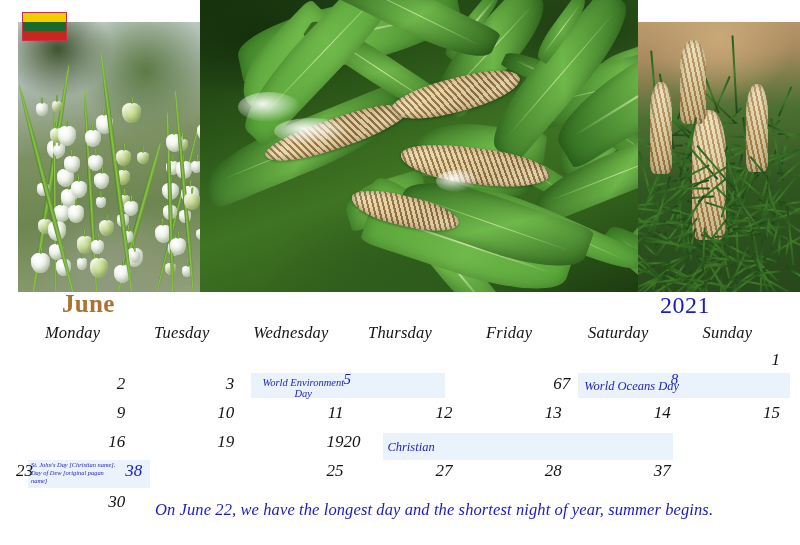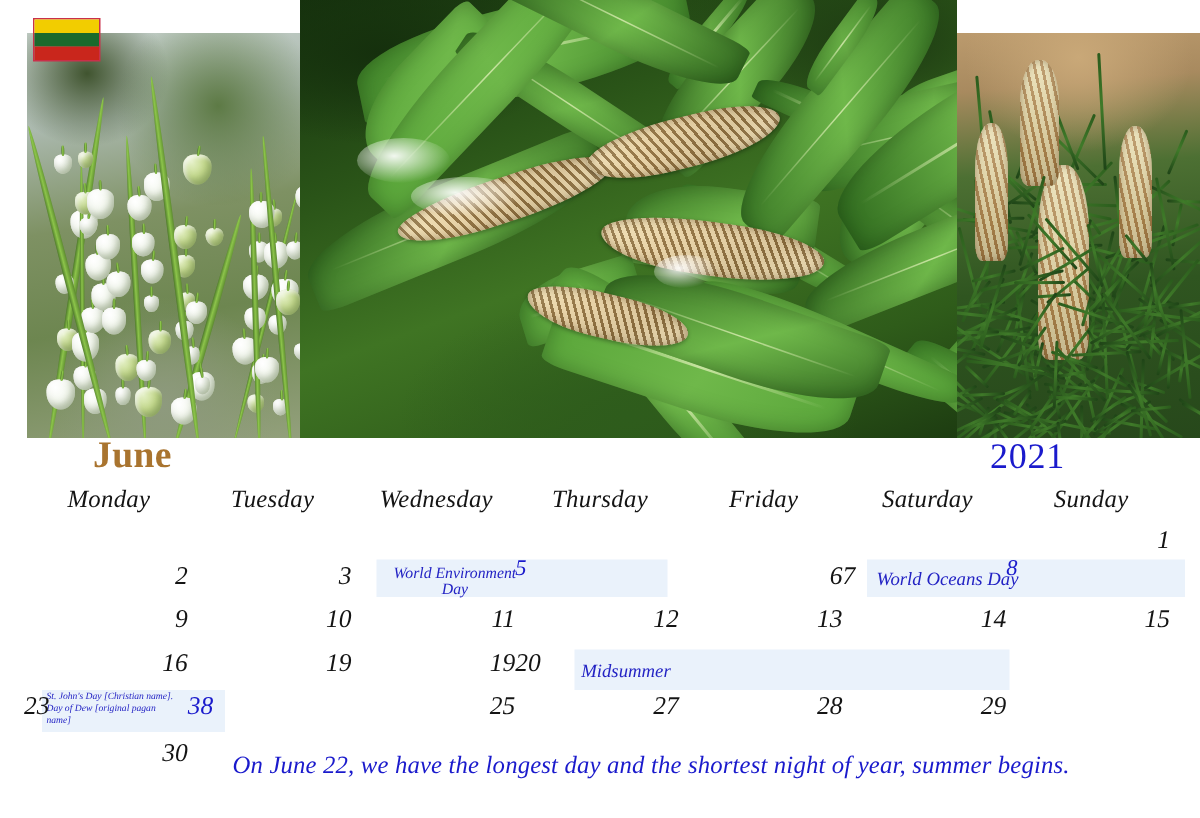--- a/index.html
+++ b/index.html
@@ -907,21 +907,21 @@
         </div>
         <div class="cell">
           <div class="daynum">19</div>
         </div>
         <div class="cell">
           <div class="daynum">19</div>
         </div>
         <div class="cell">
           <div class="daynum zpos">20</div>
           <div class="hl" style="left:38px; top:2px; width:290px; height:27px;"></div>
-          <div class="hl-label hl-mid" style="left:42px;">Midsummer</div>
+          <div class="hl-label hl-mid" style="left:42px;">Christian</div>
         </div>
       </div>
 
       <div class="row week r5">
         <div class="cell">
           <div class="daynum zpos">23</div>
           <div class="hl" style="left:10px; top:0px; width:122px; height:28px;"></div>
           <div class="hl-label hl-john">St. John's Day [Christian name]. Day of Dew [original pagan name]</div>
         </div>
         <div class="cell">
@@ -930,21 +930,21 @@
         <div class="cell">
           <div class="daynum">25</div>
         </div>
         <div class="cell">
           <div class="daynum">27</div>
         </div>
         <div class="cell">
           <div class="daynum">28</div>
         </div>
         <div class="cell">
-          <div class="daynum">29</div>
+          <div class="daynum">37</div>
         </div>
       </div>
 
       <div class="row week r6">
         <div class="cell">
           <div class="daynum">30</div>
         </div>
         <div class="cell"></div>
         <div class="cell"></div>
         <div class="cell"></div>

